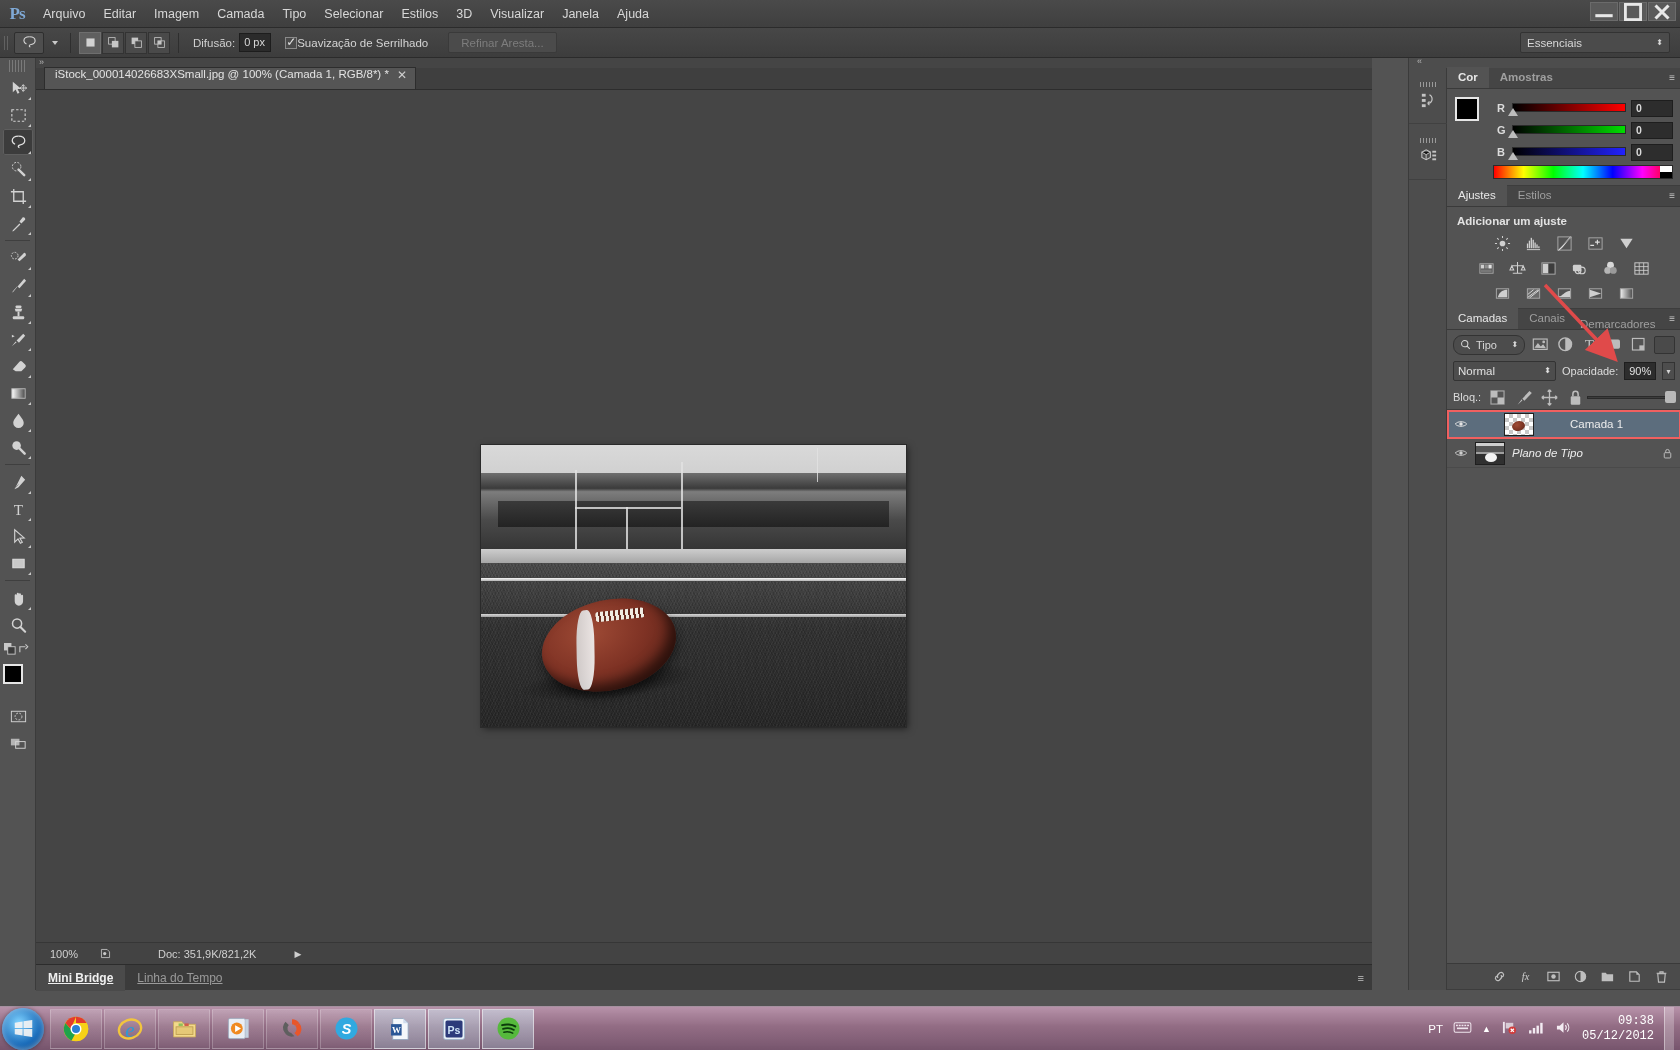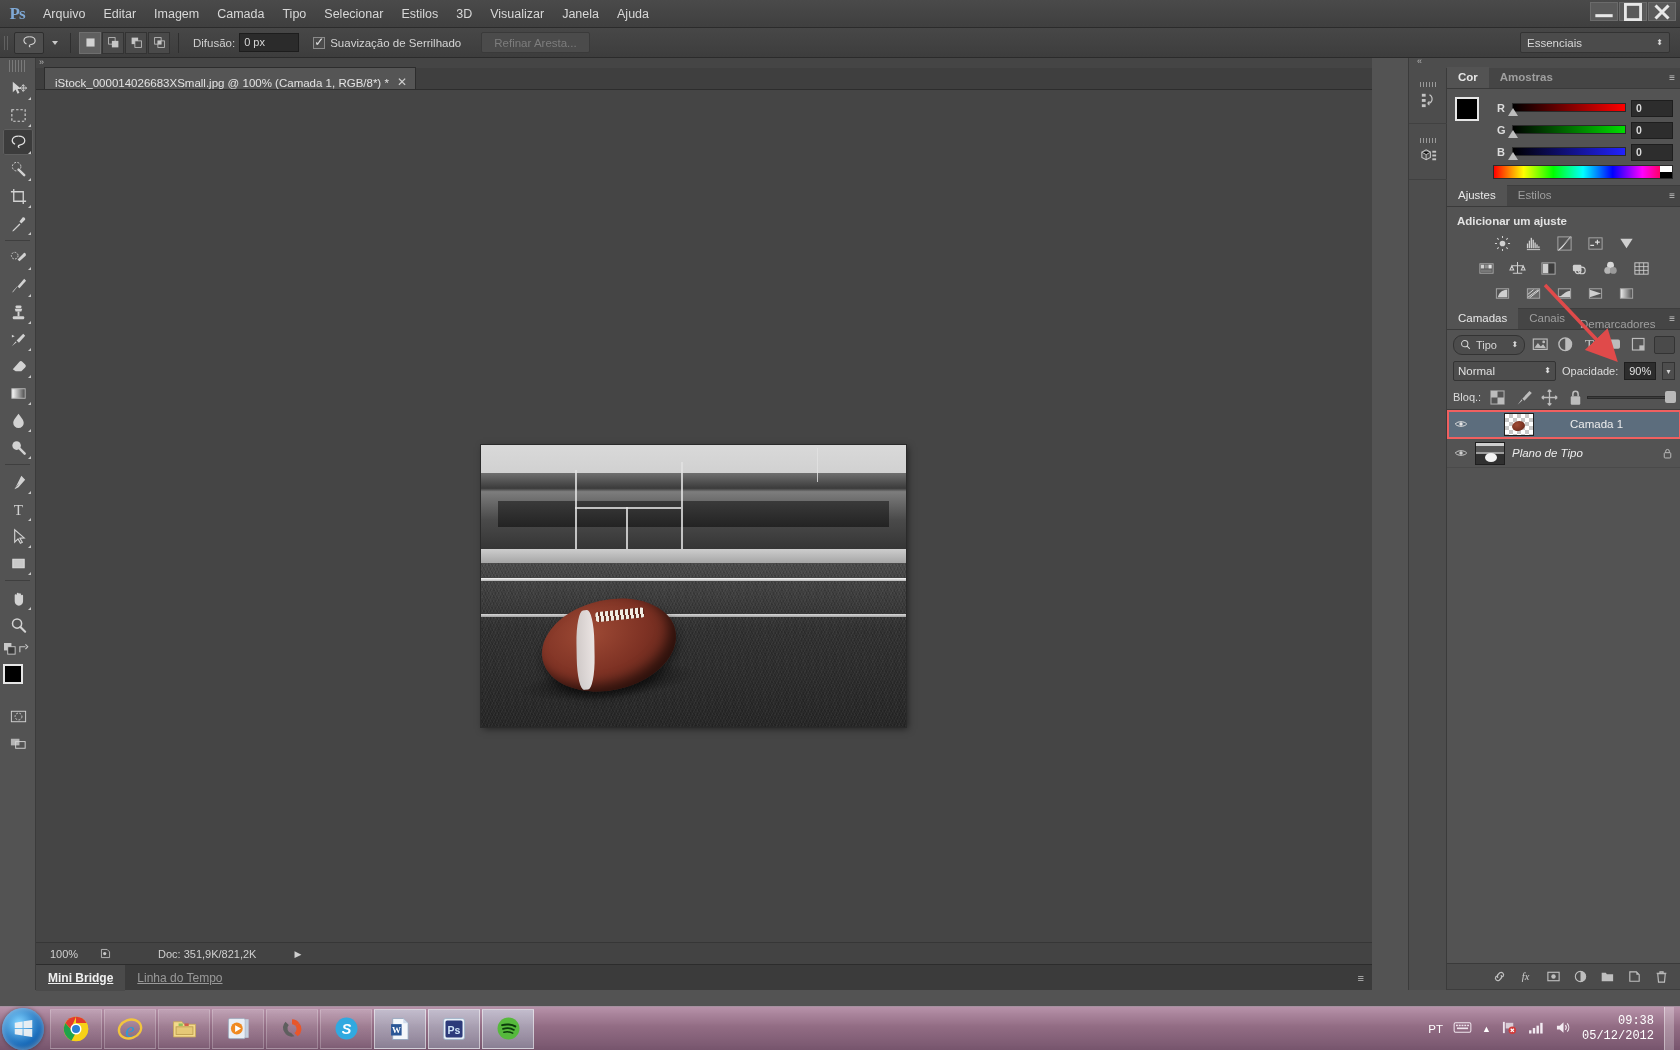--- a/index.html
+++ b/index.html
@@ -54,24 +54,24 @@
   }
   .opt-sep { width:1px; height:20px; background:#2e2e2e; margin:0 4px; }
   .mode-group { display:flex; gap:1px; }
   .mode-btn {
     width:22px; height:22px; background:#4a4a4a; border:1px solid #333;
     display:flex; align-items:center; justify-content:center;
   }
   .mode-btn.active { background:#5f5f5f; border-color:#6e6e6e; }
   .opt-label { font-size:11.5px; color:#d0d0d0; margin-left:6px; }
   .opt-input {
-    width:60px; height:19px; background:#2b2b2b; border:1px solid #1d1d1d;
+    width:32px; height:19px; background:#2b2b2b; border:1px solid #1d1d1d;
     color:#d8d8d8; font-size:11px; padding:0 4px; line-height:17px;
   }
-  .chk { display:flex; align-items:center; gap:5px; margin-left:10px; font-size:11.5px; }
+  .chk { display:flex; align-items:center; margin-left:10px; font-size:11.5px; }
   .chkbox {
     width:12px; height:12px; border:1px solid #8a8a8a; background:#4a4a4a;
     position:relative;
   }
   .chkbox:after{
     content:"✓"; position:absolute; left:0px; top:-3px; font-size:12px; color:#e2e2e2;
   }
   .btn-disabled {
     margin-left:16px; height:21px; padding:0 12px; line-height:21px;
     background:#4b4b4b; border:1px solid #3a3a3a; color:#7d7d7d;
@@ -118,21 +118,21 @@
   .dock-collapse .arrows {
     position:absolute; left:3px; top:-1px; font-size:9px; color:#b4b4b4;
   }
   .doctab-strip {
     position:absolute; left:0; top:10px; width:1336px; height:22px;
     background:#3f3f3f; border-bottom:1px solid #2d2d2d;
     display:flex; align-items:flex-end;
   }
   .doctab {
     height:22px; background:#555; border:1px solid #2d2d2d; border-bottom:none;
-    display:flex; align-items:flex-end; gap:8px; padding:0 8px 0 10px;
+    display:flex; align-items:flex-start; gap:8px; padding:0 8px 0 10px;
     font-size:11.5px; color:#e3e3e3; margin-left:8px;
   }
   .doctab .x { color:#cfcfcf; font-size:12px; }
   .canvas-area {
     position:absolute; left:0; top:32px; width:1300px; height:874px;
     background:#454545; overflow:hidden;
   }
   .canvas {
     position:absolute; left:445px; top:355px; width:425px; height:282px;
     background:#222; box-shadow: 0 0 0 1px #2a2a2a, 2px 2px 7px rgba(0,0,0,.5);

